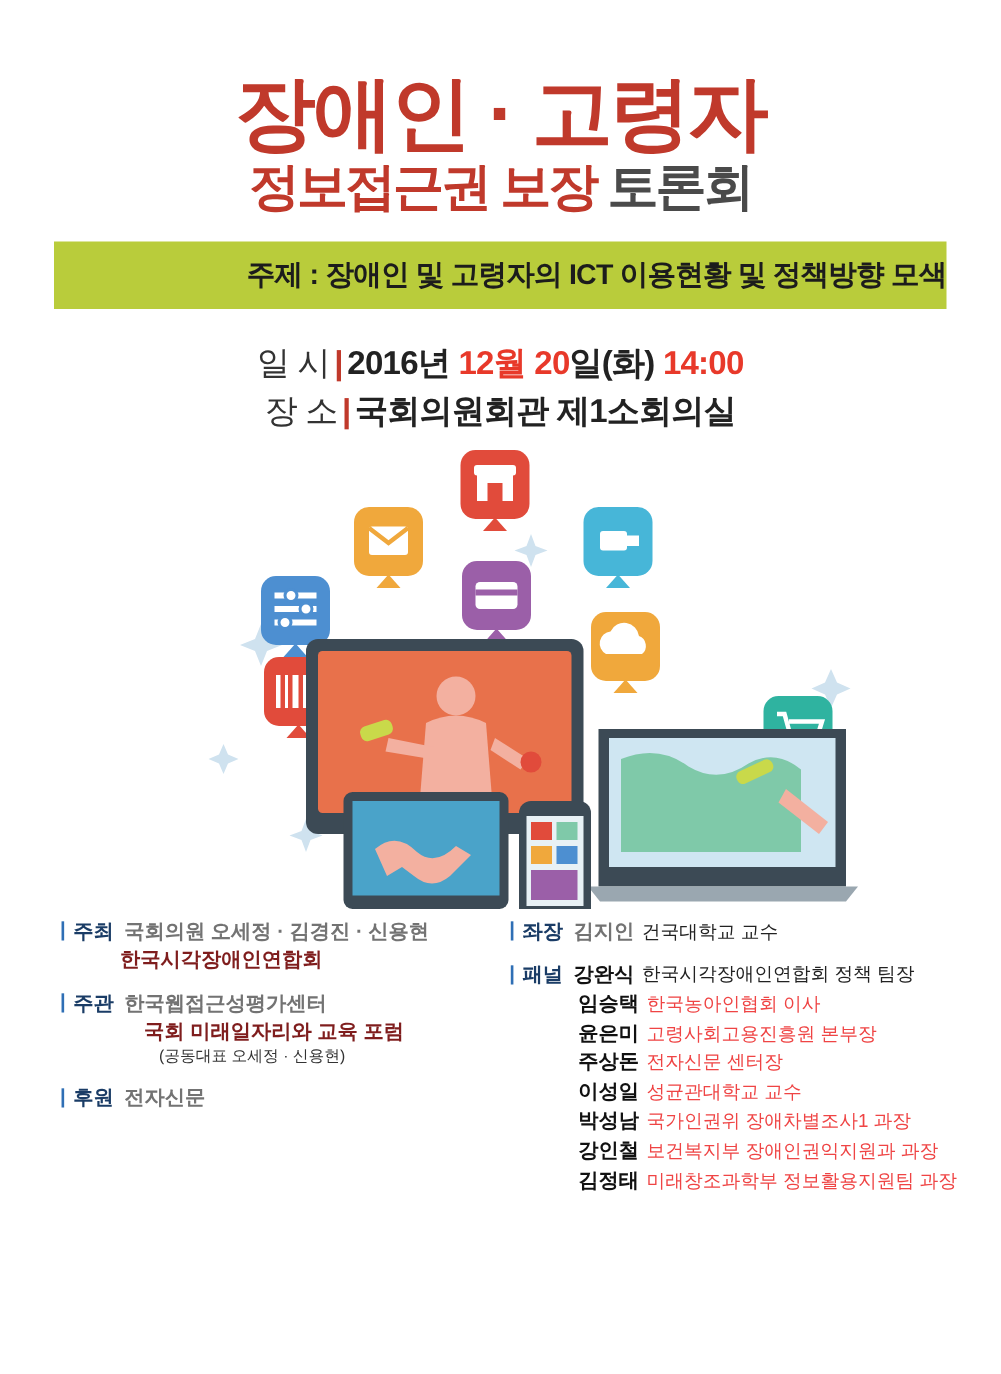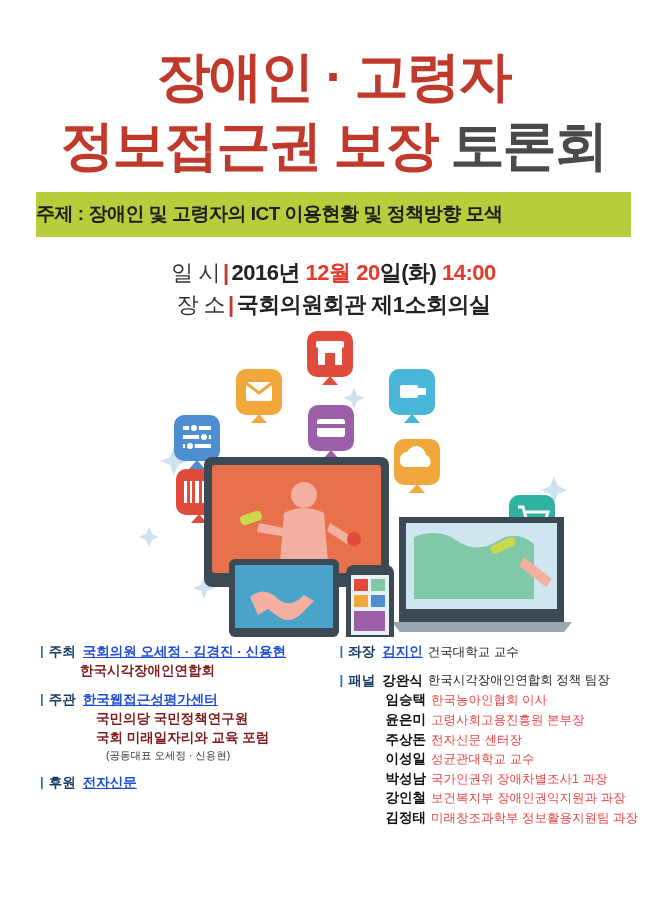--- a/index.html
+++ b/index.html
@@ -28,36 +28,36 @@
     font-weight: bold;
     letter-spacing: -2px;
     line-height: 1.06;
     white-space: nowrap;
   }
   .title-line1 {
     font-size: 54px;
     color: #c0392b;
   }
   .title-line2 {
-    font-size: 54px;
+    font-size: 34px;
     color: #c0392b;
-    margin-top: 12px;
+    margin-top: 2px;
   }
   .title-line2 .accent {
     color: #4a4a4a;
   }
 
   
   .subject-bar {
     margin: 18px 18px 0 18px;
     background: #b9cc3b;
     color: #1c1c1c;
     font-size: 19px;
     font-weight: bold;
-    text-align: left;
+    text-align: right;
     padding: 9px 0 10px 0;
     letter-spacing: -0.5px;
   }
 
   
   .meta {
     text-align: center;
     margin-top: 20px;
     line-height: 1.45;
   }
@@ -111,23 +111,22 @@
     line-height: 1.25;
   }
   .cred-role {
     font-weight: bold;
     color: #1a3c66;
     margin-right: 7px;
     line-height: 1.3;
   }
   .cred-val {
     font-weight: bold;
-    color: #1d4ed8;
+    color: #737373;
     line-height: 1.3;
-    text-decoration: underline;
   }
   .cred-sub {
     font-weight: bold;
     color: #7f1d1d;
     line-height: 1.45;
     padding-left: 40px;
   }
   .cred-sub.indent2 { padding-left: 56px; }
   .cred-note {
     font-weight: normal;
@@ -318,21 +317,20 @@
         </div>
         <div class="cred-sub">한국시각장애인연합회</div>
       </div>
 
       <div class="cred-group">
         <div class="cred-head">
           <span class="tick">|</span>
           <span class="cred-role">주관</span>
           <span class="cred-val">한국웹접근성평가센터</span>
         </div>
-        <div class="cred-sub indent2">국민의당 국민정책연구원</div>
         <div class="cred-sub indent2">국회 미래일자리와 교육 포럼</div>
         <div class="cred-note">(공동대표 오세정 · 신용현)</div>
       </div>
 
       <div class="cred-group">
         <div class="cred-head">
           <span class="tick">|</span>
           <span class="cred-role">후원</span>
           <span class="cred-val">전자신문</span>
         </div>

